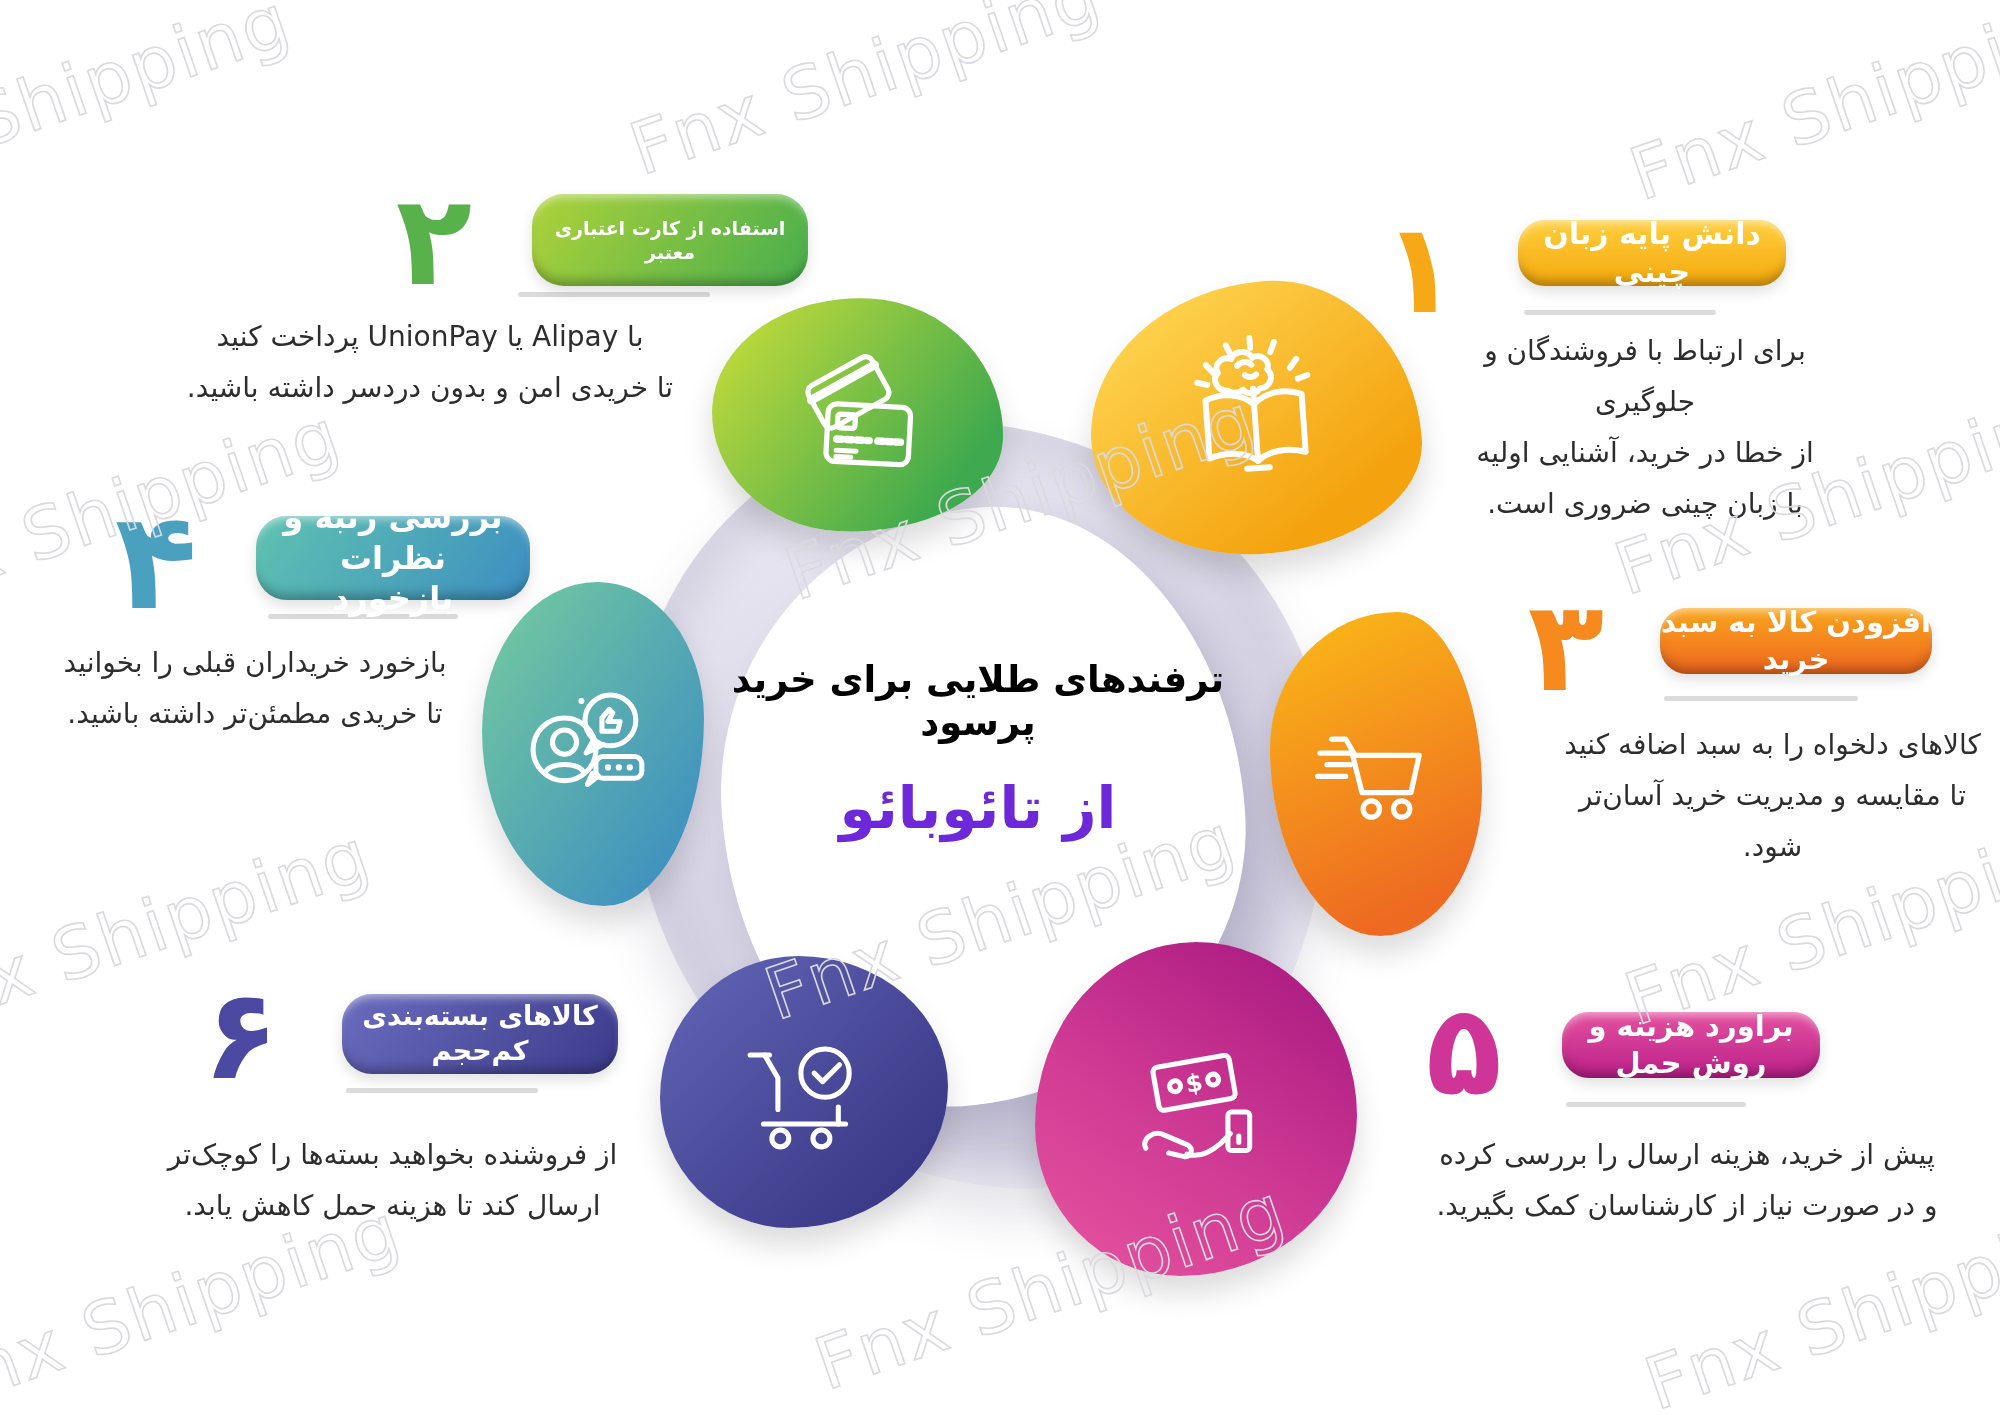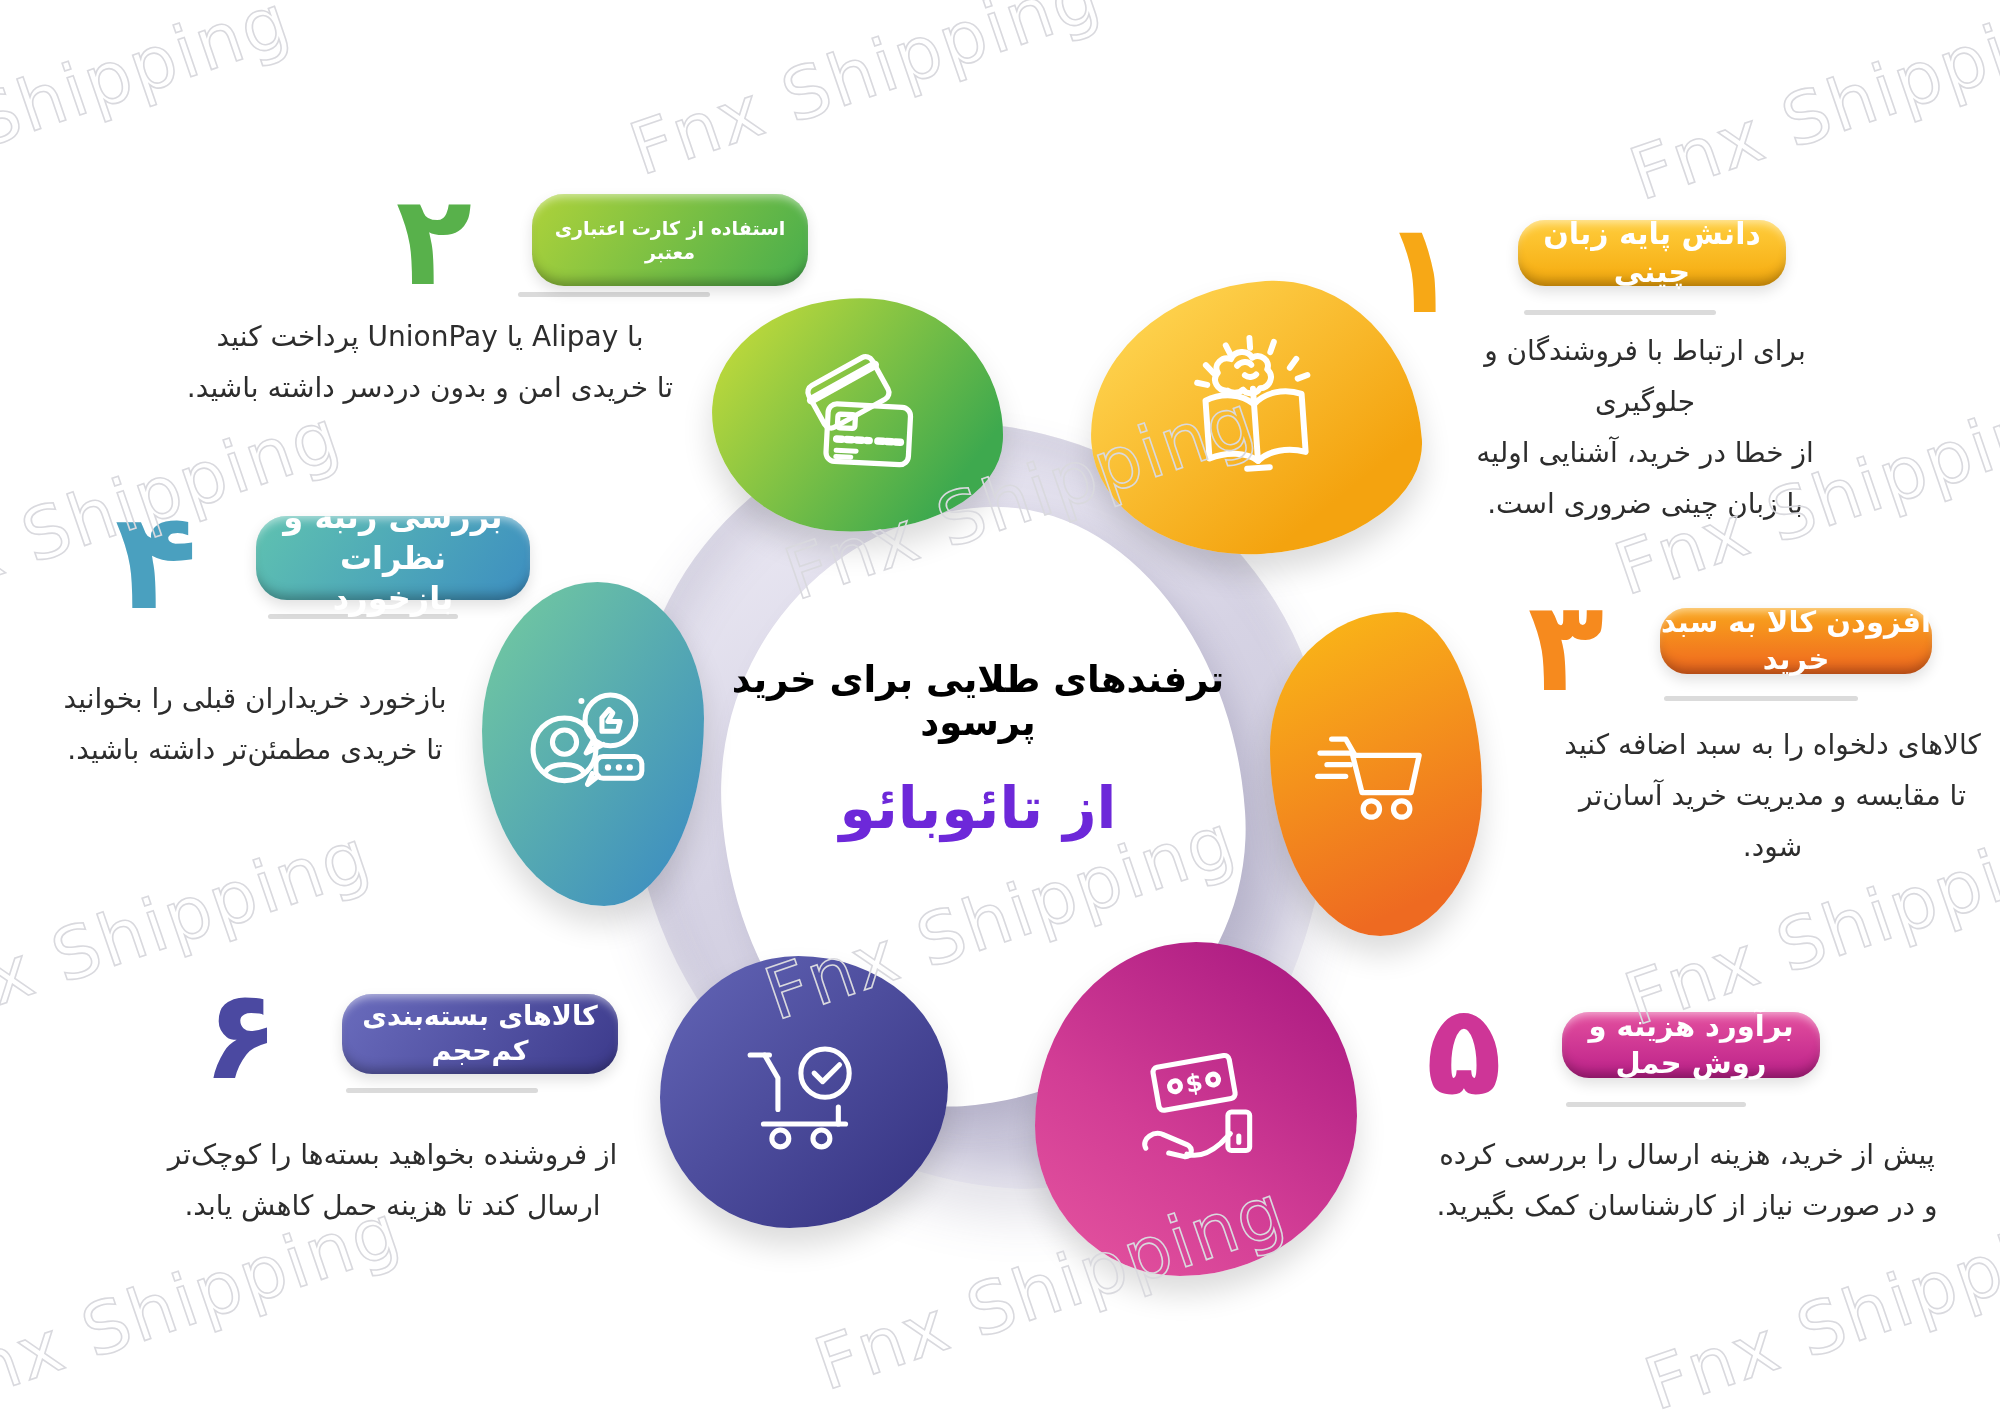--- a/index.html
+++ b/index.html
@@ -82,21 +82,21 @@
   .d3{left:1664px;top:696px;width:194px;}
   .d4{left:268px;top:614px;width:190px;}
   .d5{left:1566px;top:1102px;width:180px;}
   .d6{left:346px;top:1088px;width:192px;}
 
   
   .desc{position:absolute;z-index:5;text-align:center;color:#2d2d2d;font-size:28px;line-height:1.82;}
   .t1{left:1435px;top:326px;width:420px;}
   .t2{left:160px;top:312px;width:540px;}
   .t3{left:1545px;top:720px;width:455px;}
-  .t4{left:25px;top:638px;width:460px;margin-top:36px;}
+  .t4{left:25px;top:638px;width:460px;}
   .t5{left:1432px;top:1130px;width:510px;}
   .t6{left:135px;top:1130px;width:515px;}
 </style>
 </head>
 <body>
 
 <div class="stage">
 
   <span class="wm" style="left:-190px;top:55px">Fnx Shipping</span>
   <span class="wm" style="left:620px;top:30px">Fnx Shipping</span>

